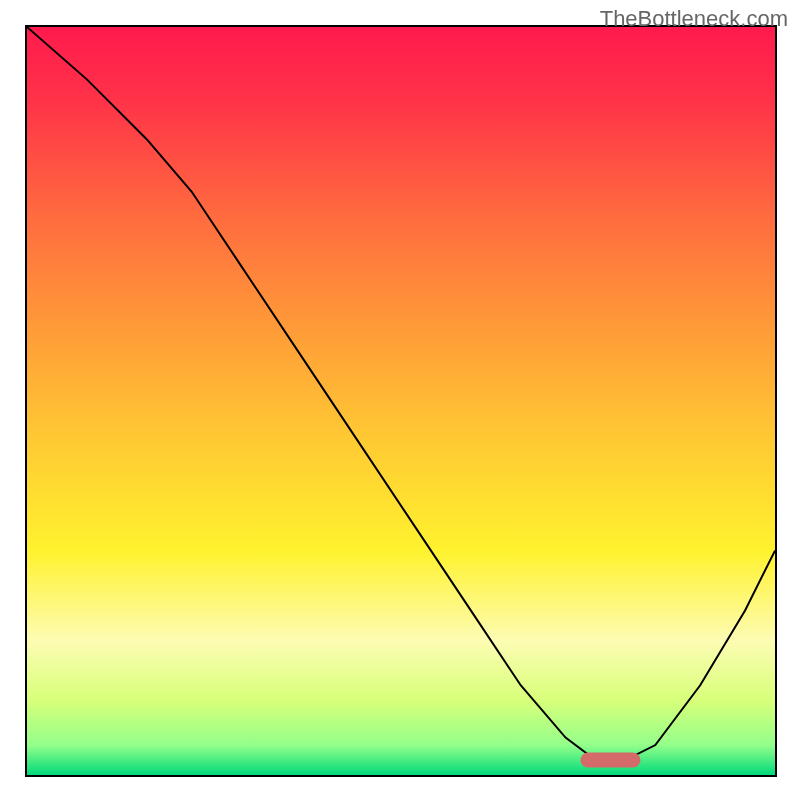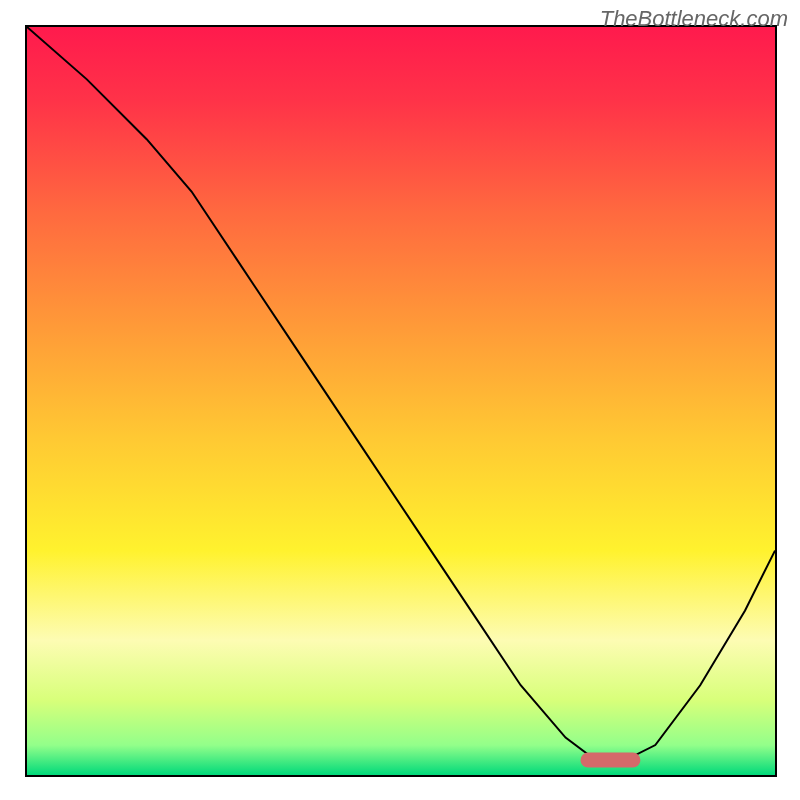--- a/index.html
+++ b/index.html
@@ -12,21 +12,20 @@
     position: relative;
   }
   .watermark {
     position: absolute;
     top: 6px;
     right: 12px;
     color: #666666;
     font-size: 22px;
     font-weight: 500;
     z-index: 10;
-    font-style: italic;
   }
   .plot-frame {
     position: absolute;
     left: 25px;
     top: 25px;
     width: 752px;
     height: 752px;
     border: 2px solid #000;
     box-sizing: border-box;
     overflow: hidden;

